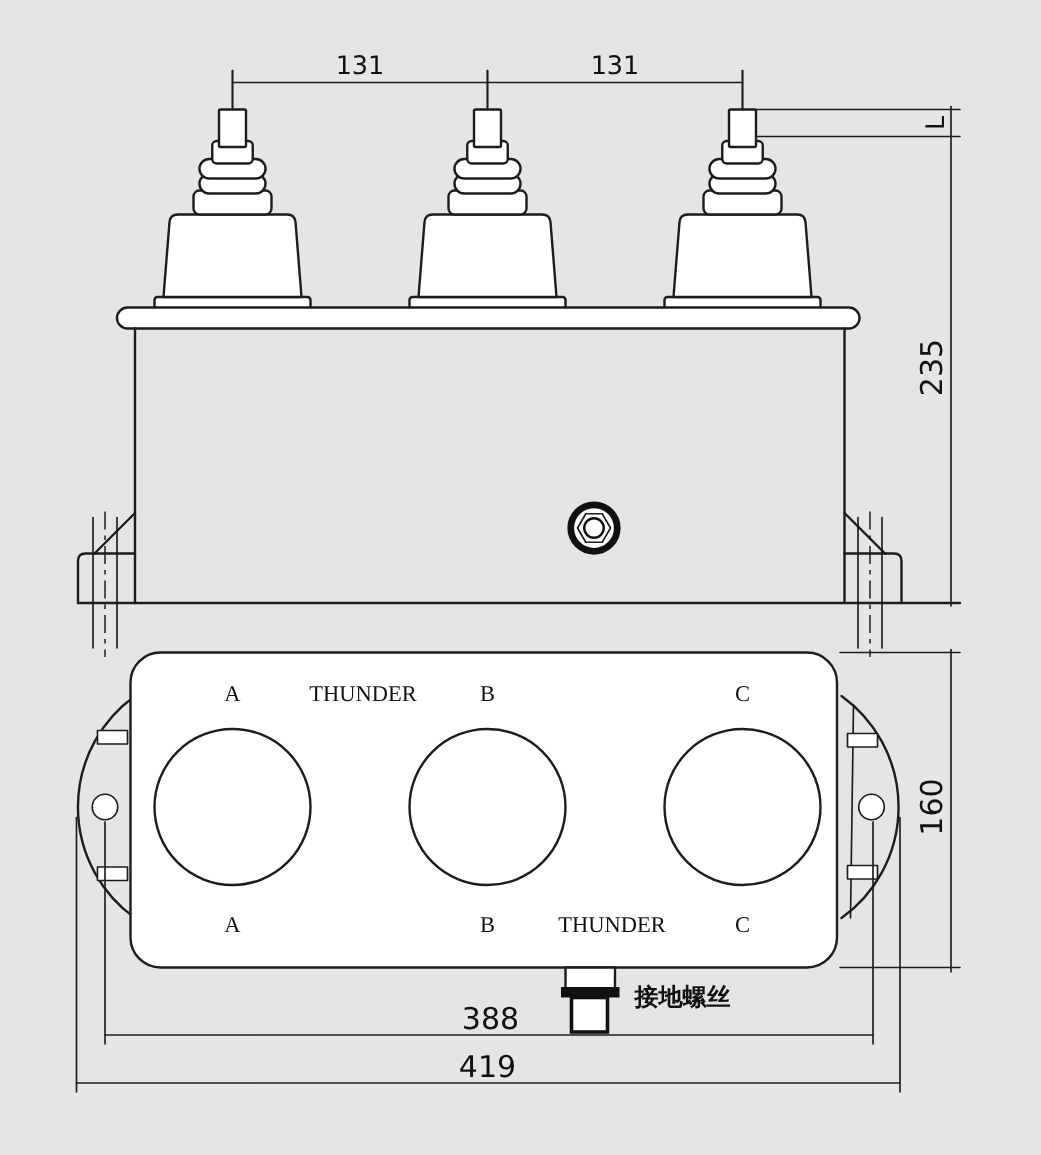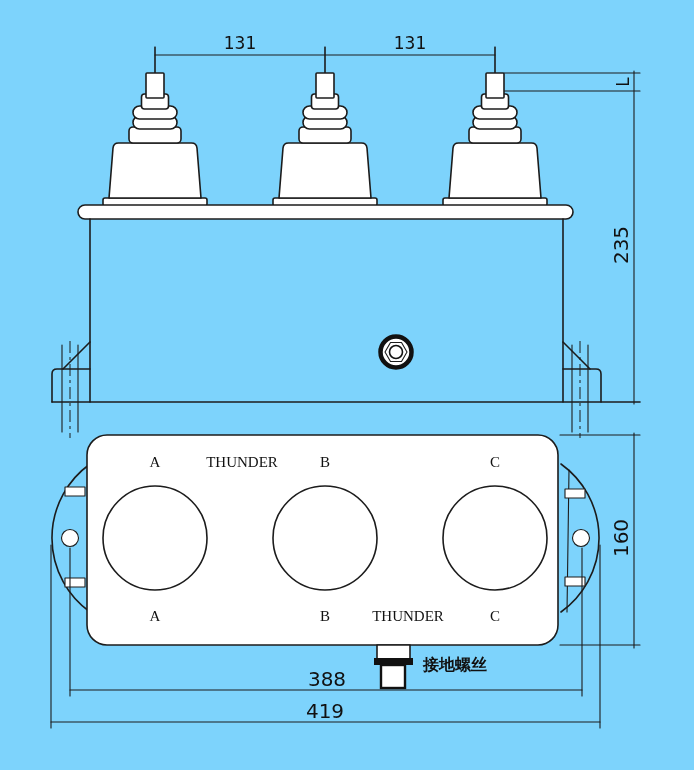--- a/index.html
+++ b/index.html
@@ -1,16 +1,16 @@
 <!DOCTYPE html>
 <html><head>
 <meta charset="utf-8">
 <style>
   html,body{margin:0;padding:0;background:#ffffff;}
-  .canvas{position:relative;width:694px;height:770px;background:#7dd3fc;overflow:hidden;}
+  .canvas{position:relative;width:694px;height:770px;background:#e5e5e5;overflow:hidden;}
   svg{position:absolute;left:0;top:0;}
   .ln{stroke:#1c1c1c;stroke-width:1.6;fill:none;stroke-linecap:round;stroke-linejoin:round;}
   .fw{fill:#ffffff;}
   .thin{stroke-width:1.1;}
   .cl{stroke:#1c1c1c;stroke-width:1;fill:none;stroke-dasharray:12 4 3 4;}
   .blk{fill:#111111;stroke:none;}
   .dim{font-family:"DejaVu Sans",sans-serif;font-size:17px;fill:#111111;}
   .dimlg{font-family:"DejaVu Sans",sans-serif;font-size:20px;fill:#111111;}
   .serif{font-family:"Liberation Serif","DejaVu Serif",serif;font-size:15px;fill:#111111;}
   .cjk{font-family:"DejaVu Sans",sans-serif;font-size:16px;font-weight:bold;fill:#111111;}

